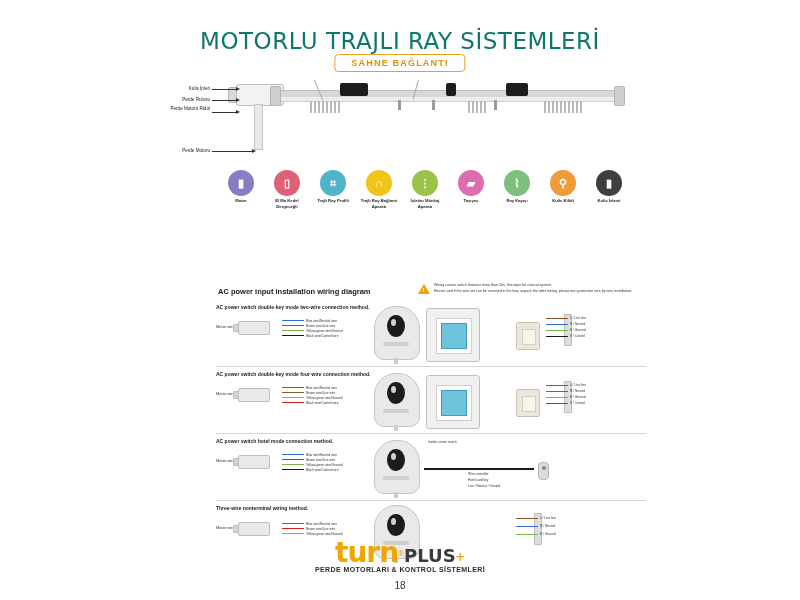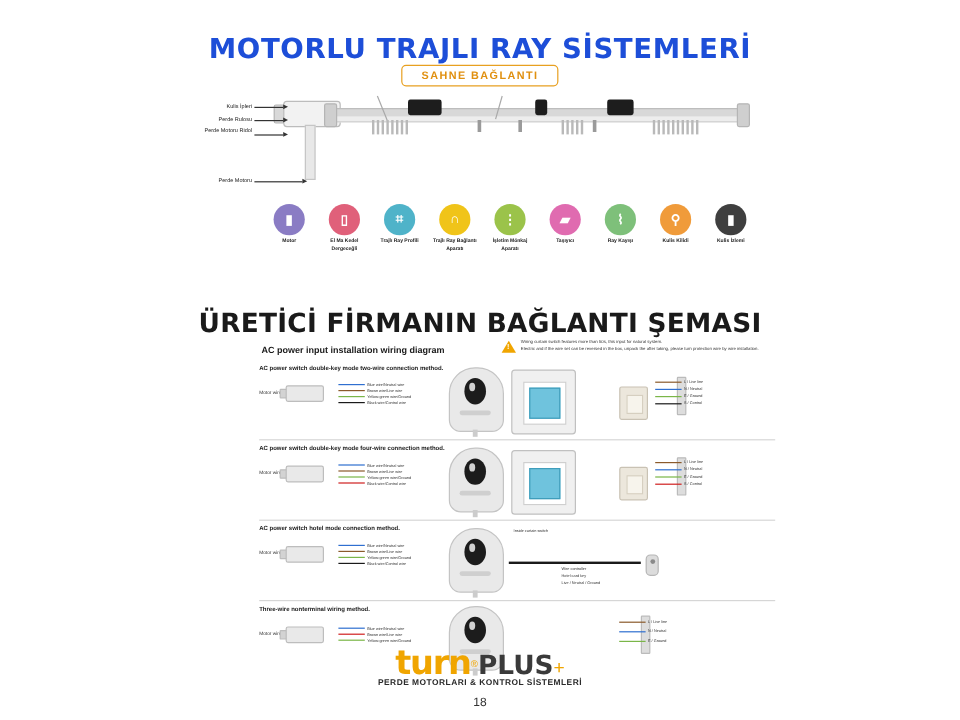--- a/index.html
+++ b/index.html
@@ -3,22 +3,22 @@
 <meta charset="utf-8">
 <style>
   html,body{margin:0;padding:0;background:#ffffff;}
   body{width:800px;height:600px;overflow:hidden;font-family:"Liberation Sans",sans-serif;}
   .page{position:relative;width:800px;height:600px;background:#ffffff;}
   .sheet{position:absolute;left:88px;top:0;width:624px;height:600px;background:#ffffff;}
 
   
   .h1{
     position:absolute;left:0;top:28px;width:624px;text-align:center;
-    font-family:"DejaVu Sans",sans-serif;font-weight:bold;font-size:23px;
-    letter-spacing:0.5px;color:#1d4ed8;
+    font-family:"DejaVu Sans",sans-serif;font-weight:normal;font-size:23px;
+    letter-spacing:0.5px;color:#0f766e;
   }
   .pill{
     position:absolute;left:50%;top:54px;transform:translateX(-50%);
     border:1.5px solid #e8a020;border-radius:4px;padding:3px 16px;
     font-size:9px;font-weight:bold;letter-spacing:1.2px;color:#e09010;
     background:#fff;
   }
 
   
   .rail-area{position:absolute;left:130px;top:78px;width:420px;height:95px;}
@@ -89,21 +89,21 @@
   .term .blk{position:absolute;left:18px;top:0;width:6px;height:30px;background:#ddd;border:1px solid #bbb;border-radius:1px;}
 
   .keyfob{position:absolute;width:9px;height:16px;background:#dcdcdc;border:1px solid #b6b6b6;border-radius:4px;}
   .keyfob:after{content:"";position:absolute;left:2.5px;top:3px;width:4px;height:4px;border-radius:50%;background:#8a8a8a;}
   .note{position:absolute;font-size:3.2px;color:#333;line-height:1.5;}
 
   
   .brand{position:absolute;left:0;top:536px;width:624px;text-align:center;}
   .brand .novo{font-family:"DejaVu Sans",sans-serif;font-weight:bold;font-size:28px;color:#f0a500;letter-spacing:-1px;}
   .brand .reg{font-size:8px;vertical-align:super;color:#f0a500;}
-  .brand .plus{font-family:"DejaVu Sans",sans-serif;font-weight:bold;font-size:22px;color:#3a3a3a;letter-spacing:0px;}
+  .brand .plus{font-family:"DejaVu Sans",sans-serif;font-weight:bold;font-size:18px;color:#3a3a3a;letter-spacing:0px;}
   .brand .plusmark{color:#f0a500;font-size:16px;}
   .brand-sub{position:absolute;left:0;top:566px;width:624px;text-align:center;font-size:7px;font-weight:bold;color:#2b2b2b;letter-spacing:.4px;}
   .pageno{position:absolute;left:0;top:580px;width:624px;text-align:center;font-size:10px;color:#333;}
 </style>
 </head>
 <body>
 
 <div class="page">
   <div class="sheet">
 
@@ -206,21 +206,20 @@
         <div class="feat-label">Kulis Kilidi</div>
       </div>
       <div class="feat" style="left:370px;">
         <div class="circ" style="background:#3f3f3f">
             <span class="glyph">▮</span>
           </div>
         <div class="feat-label">Kulis İzlemi</div>
       </div>
     </div>
 
-    <div class="h2">ÜRETİCİ FİRMANIN BAĞLANTI ŞEMASI</div>
     <div class="sub2">AC power input installation wiring diagram</div>
 
     <div class="warn">
       <div class="tri">
           <b>!</b>
         </div>
       <p>Wiring curtain switch features more than 50s, this input for natural system.</p>
       <p>Electric and if the wire set can be reversed in the box, unpack the after taking, please turn protection wire by wire installation.</p>
     </div>
 

